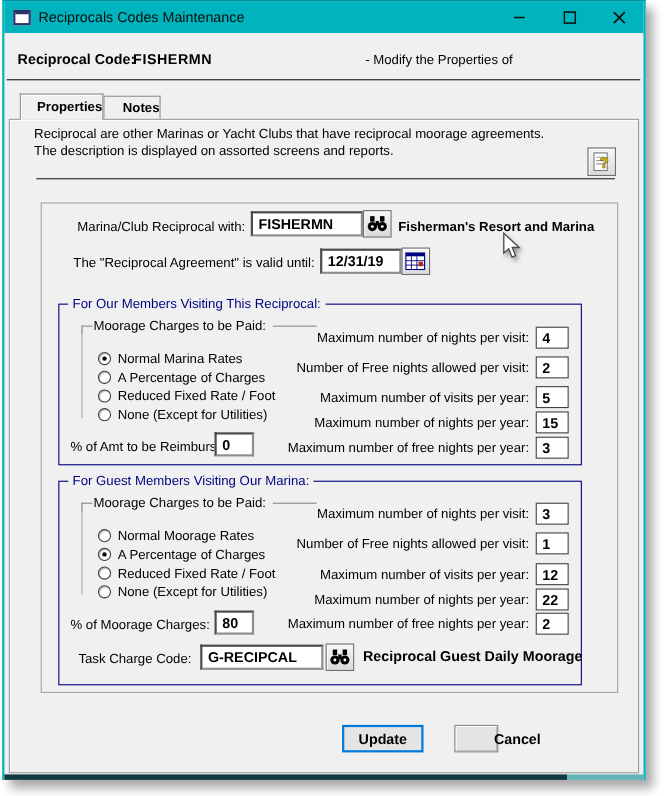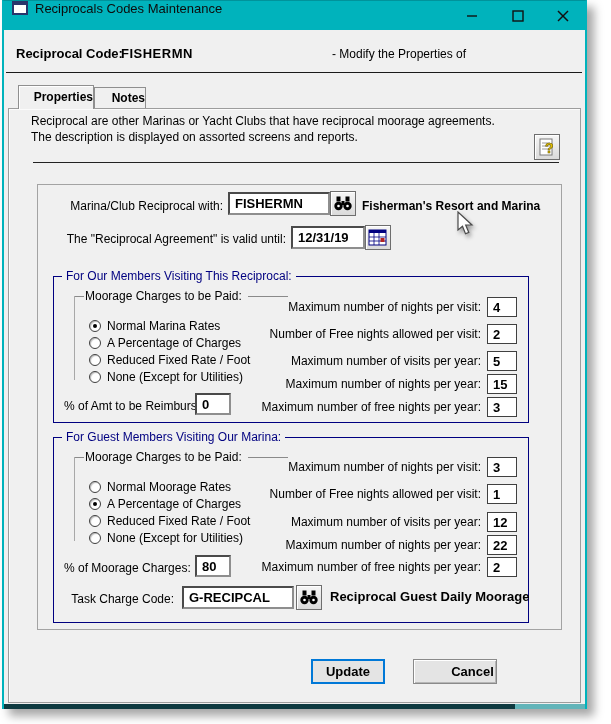--- a/index.html
+++ b/index.html
@@ -7,21 +7,21 @@
     font-family: "Liberation Sans", sans-serif; }
   #window {
     position: absolute; left: 2px; top: 0; width: 585px; height: 709px;
     background: #f0f0f0;
     border-left: 2px solid #00b3bc; border-right: 2px solid #00b3bc; border-top: 1px solid #00939b;
     box-shadow: 7px 7px 9px rgba(0,0,0,0.35);
   }
   .abs { position: absolute; }
   
   #titlebar { position: absolute; left: 0; top: 0; right: 0; height: 29px; background: #00b3bc;
-    display: flex; align-items: flex-start; }
+    display: flex; align-items: center; }
   #title-icon { width: 16px; height: 14px; margin-left: 8px; background: #fff;
     border: 2px solid #28356b; box-shadow: inset 0 2px 0 #28356b; }
   #title-text { margin-left: 7px; font-size: 13px; color: #0c0c0c; }
   .win-btn { width: 45px; height: 29px; display: flex; align-items: center; justify-content: center; }
   #win-btns { position: absolute; right: 0; top: 0; display: flex; }
   
   .bold13 { font-size: 13px; font-weight: bold; color: #000; }
   #head-rule { position: absolute; left: 2px; right: 3px; top: 71px; border-top: 1px solid #1a1a1a; }
   
   .tab { position: absolute; background: #f0f0f0; border: 1px solid #8f8f8f; border-bottom: none;
@@ -60,21 +60,21 @@
   .radio { position: absolute; width: 12px; height: 12px; border-radius: 50%;
     border: 1px solid #3f3f3f; background: #fff; box-shadow: inset 1px 1px 1px #bdbdbd; }
   .radio.selected::after { content: ""; position: absolute; left: 3px; top: 3px; width: 4px;
     height: 4px; border-radius: 50%; background: #000; }
   .radio-label { position: absolute; font-size: 12px; color: #000; white-space: nowrap; }
   .bold-note { position: absolute; font-size: 13px; font-weight: bold; color: #000; white-space: nowrap; }
   
   .btn { position: absolute; height: 25px; background: #e4e4e4; font-size: 13px; font-weight: bold;
     color: #000; text-align: center; cursor: pointer; }
   #btn-update { left: 306px; top: 657px; width: 74px; border: 2px solid #0078d7; line-height: 21px; }
-  #btn-cancel { left: 408px; top: 657px; width: 84px; border: 1px solid #8a8a8a;
+  #btn-cancel { left: 408px; top: 657px; width: 40px; border: 1px solid #8a8a8a;
     box-shadow: inset 1px 1px 0 #fff, inset -1px -1px 0 #b6b6b6; line-height: 23px; padding-left: 35px; }
   
   #bottom-strip { position: absolute; left: 0; right: 0; bottom: 0; height: 5px;
     background: linear-gradient(to right, #0e3a40 0%, #0e3a40 88%, #62b4b9 88%, #62b4b9 100%); }
   #cursor { position: absolute; left: 450px; top: 210px; z-index: 9; filter: drop-shadow(2px 3px 2px rgba(0,0,0,0.35)); }
 </style>
 </head>
 <body>
 
 <div id="window">

